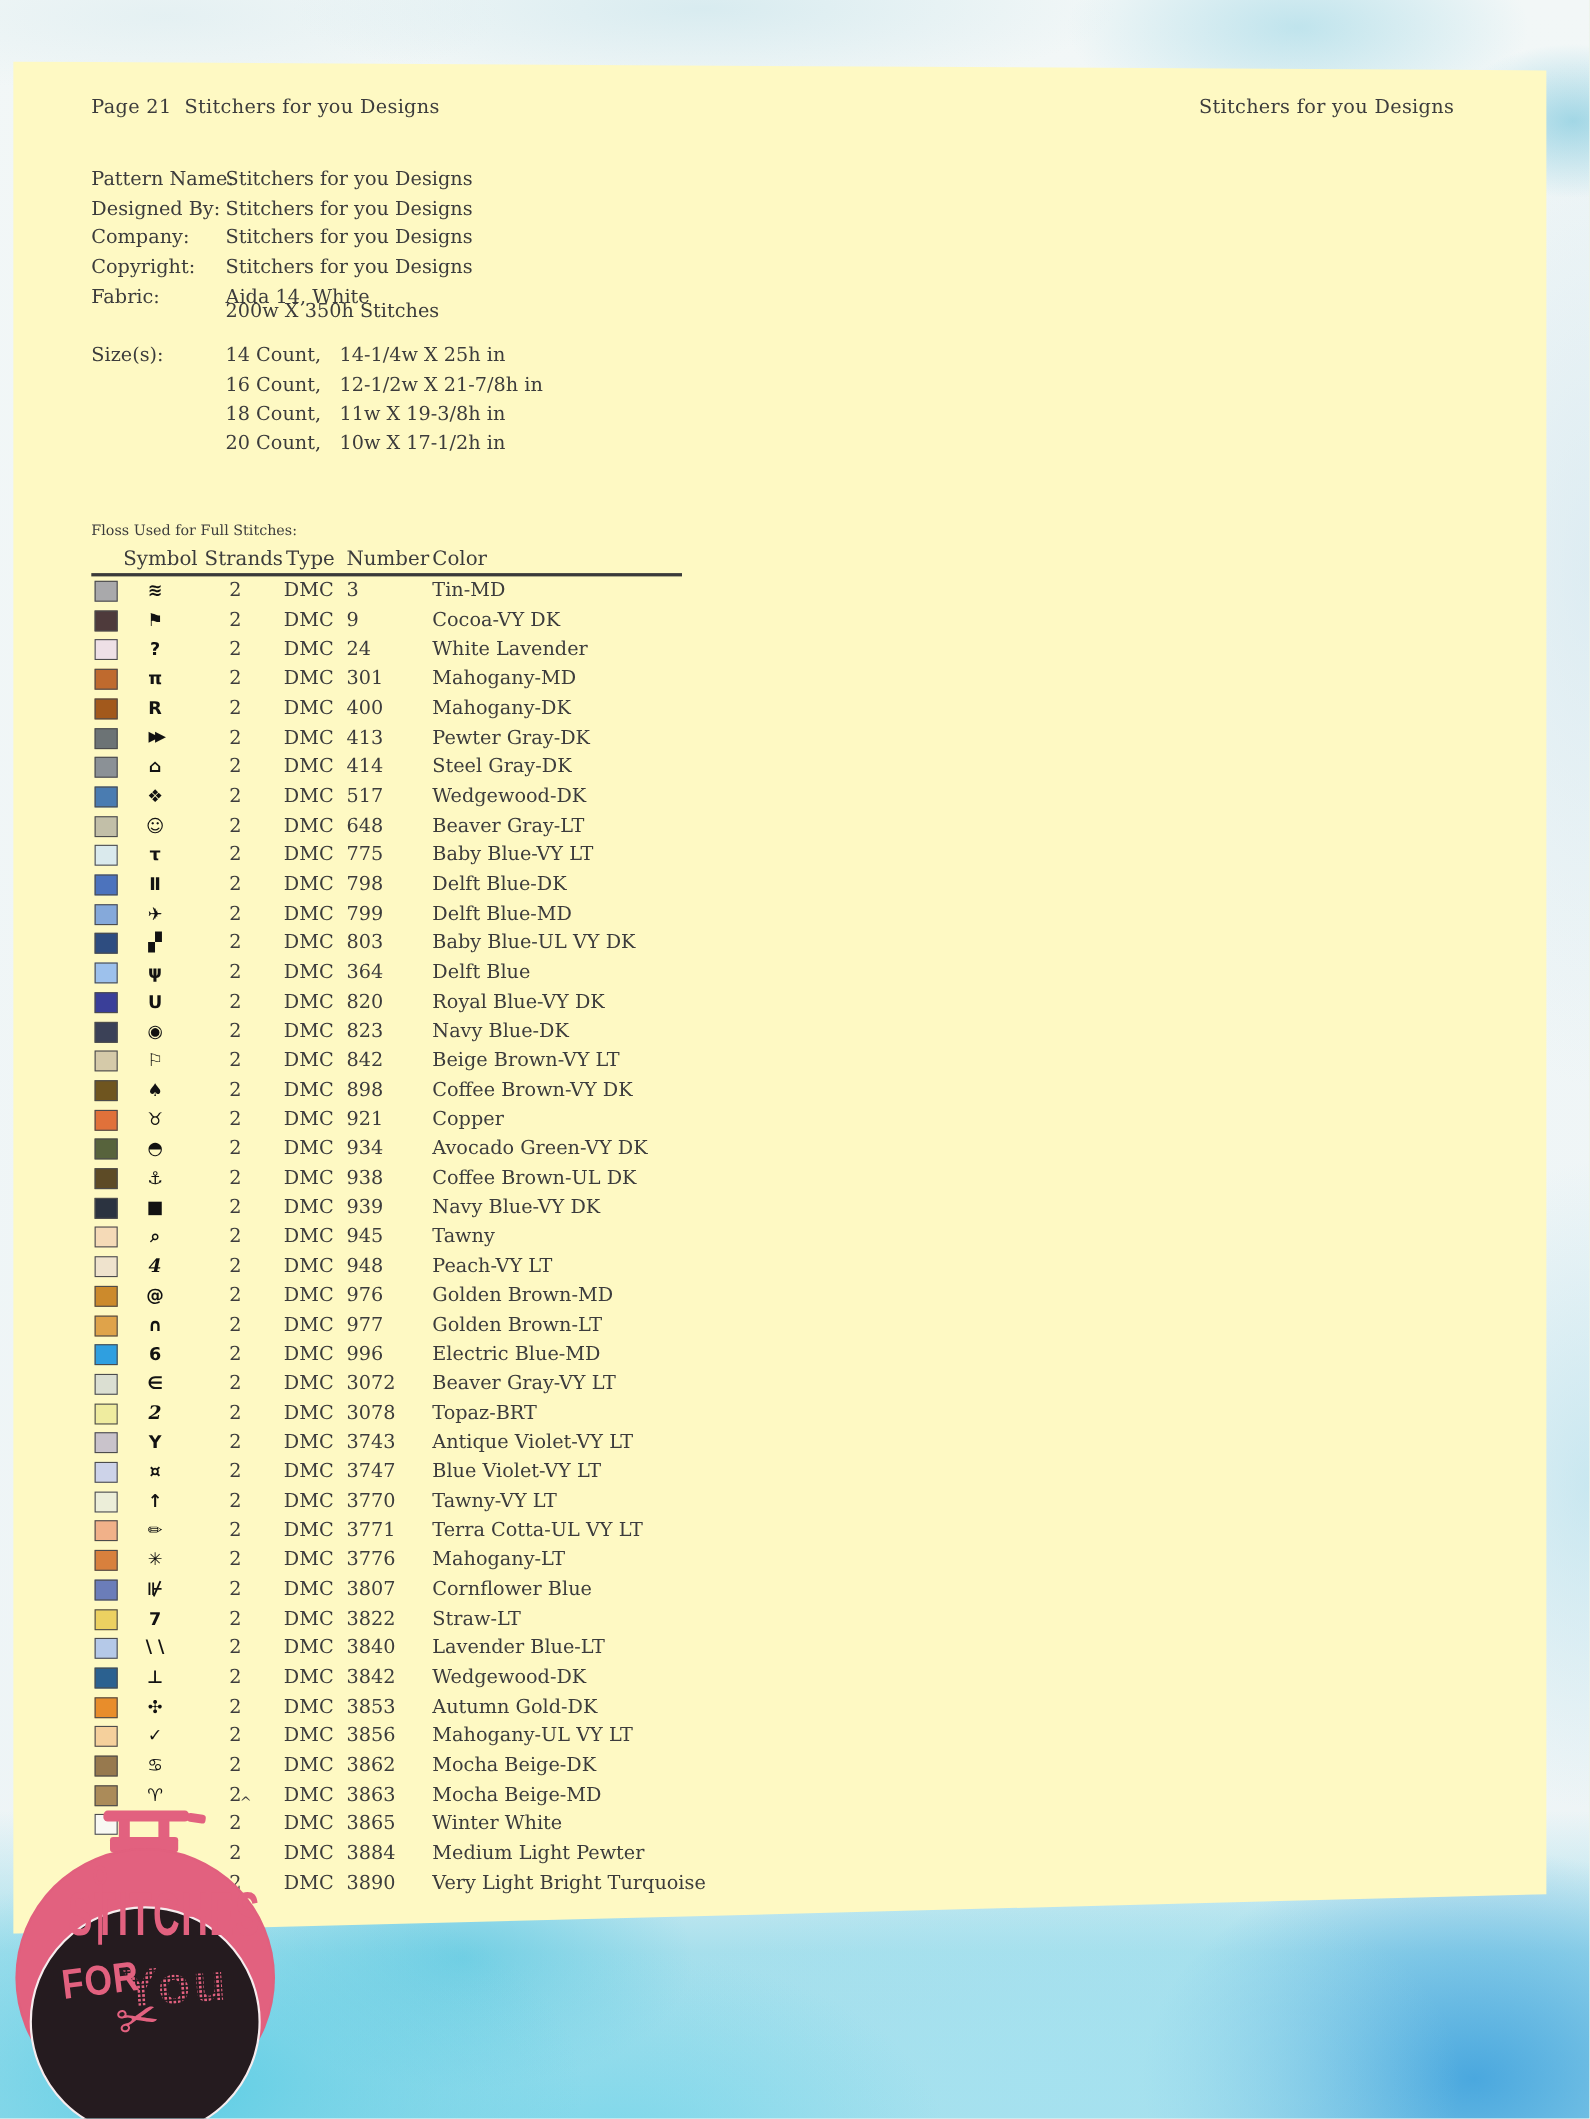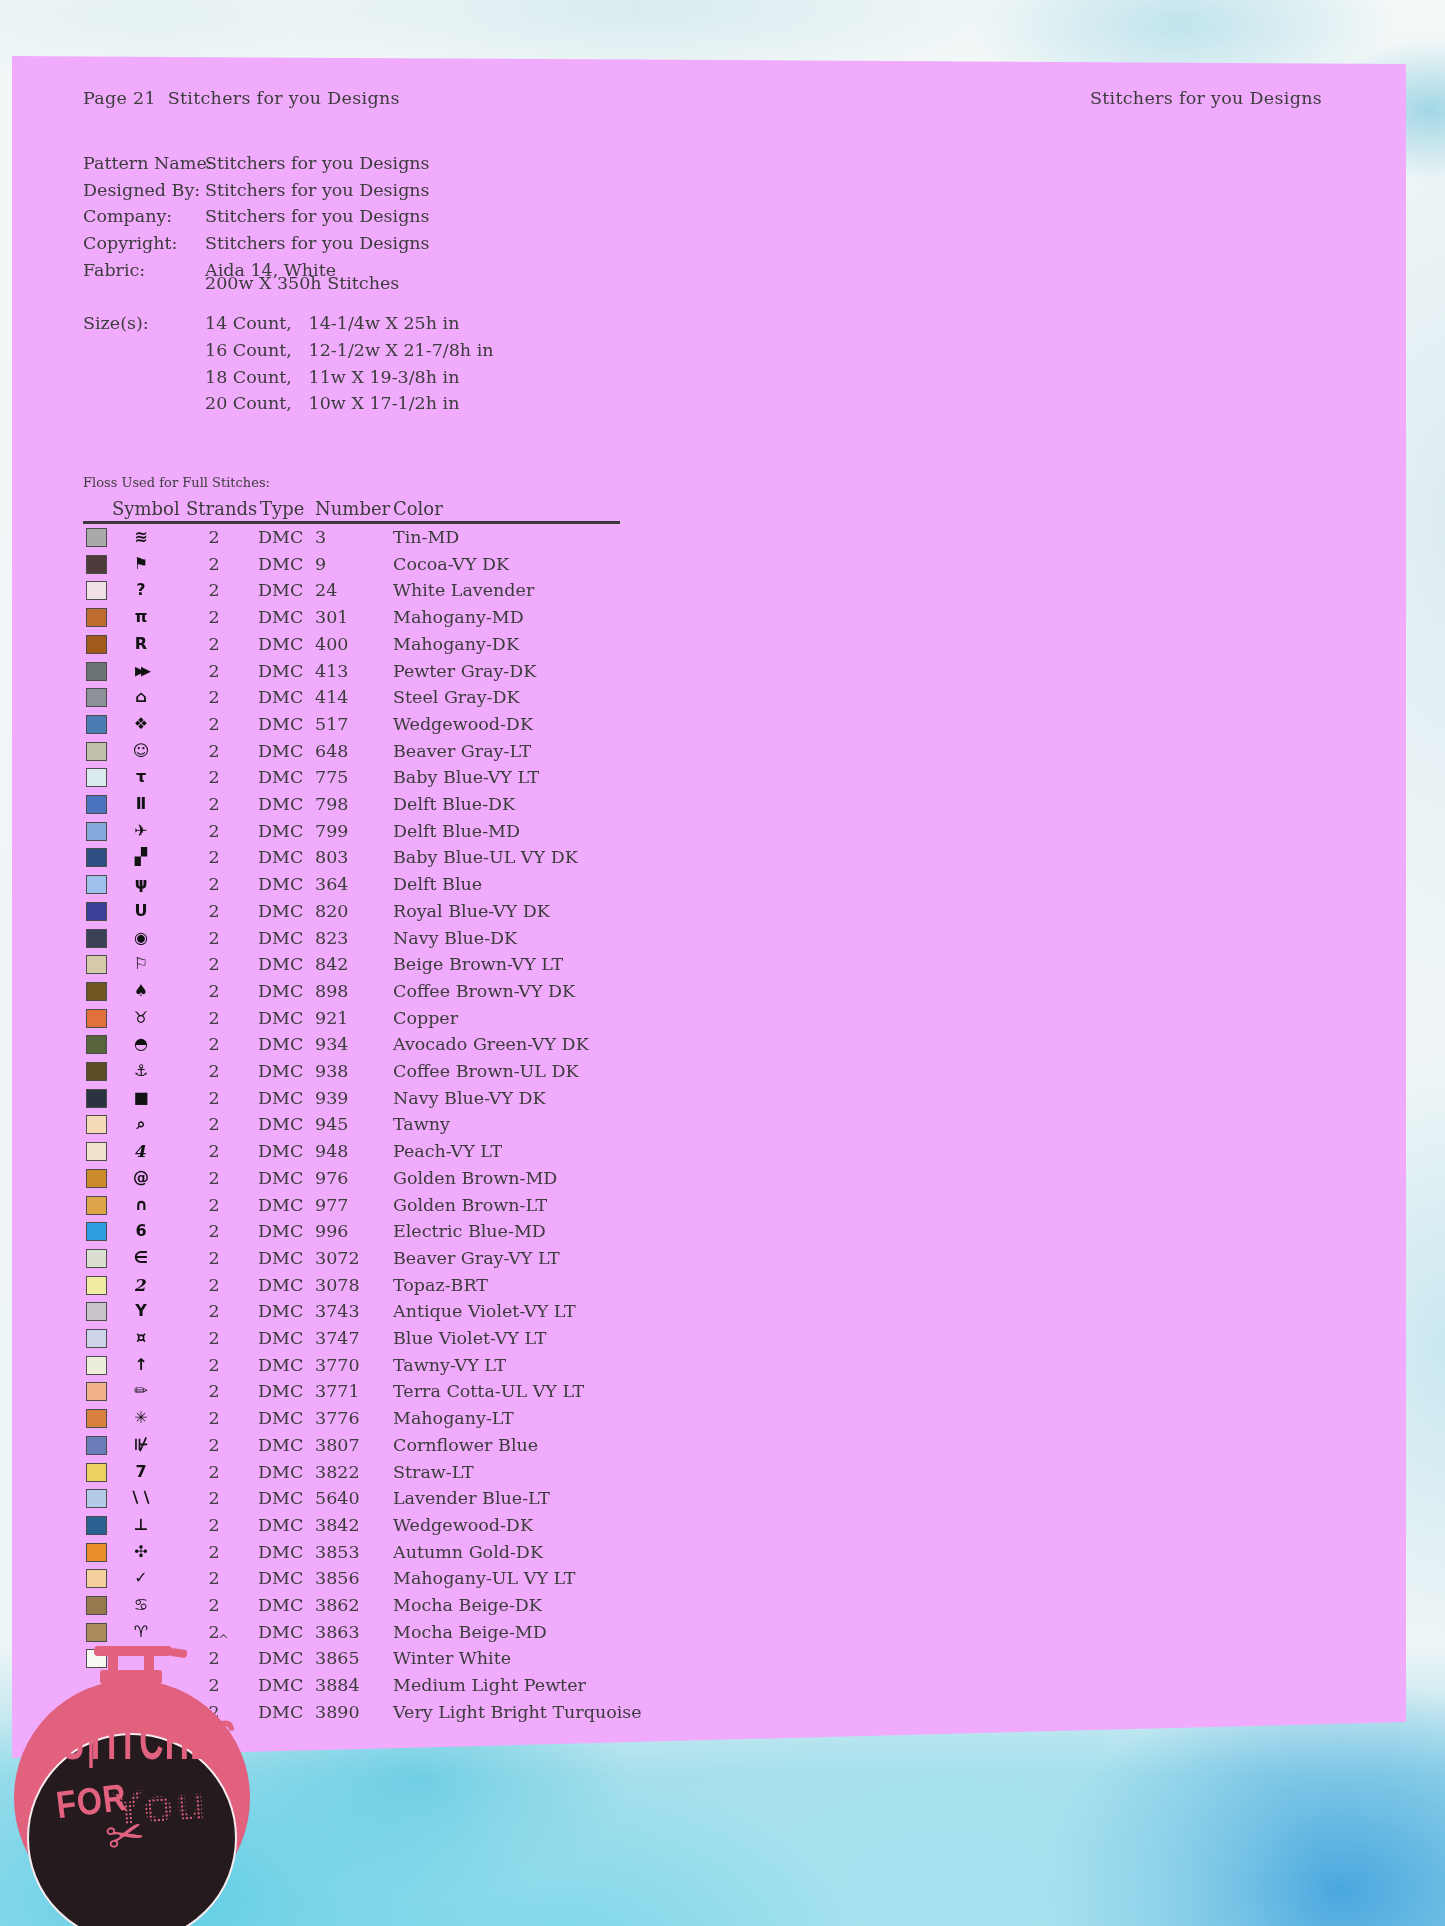--- a/index.html
+++ b/index.html
@@ -15,21 +15,21 @@
       radial-gradient(220px 650px at 1445px 520px, rgba(205,228,238,.55), transparent 72%),
       radial-gradient(230px 420px at 1445px 1350px,rgba(170,220,235,.55), transparent 70%),
       radial-gradient(500px 280px at 170px 1900px, rgba(88,204,228,.9),  transparent 72%),
       radial-gradient(430px 250px at 560px 1950px, rgba(118,214,234,.85), transparent 70%),
       radial-gradient(540px 300px at 950px 1890px, rgba(165,226,240,.8),  transparent 70%),
       radial-gradient(430px 300px at 1340px 1890px,rgba(58,158,220,.85),  transparent 70%),
       radial-gradient(300px 170px at 420px 1780px, rgba(80,196,222,.6),   transparent 70%),
       linear-gradient(to top, rgba(95,202,226,.5) 0px, rgba(95,202,226,.5) 150px, transparent 280px),
       linear-gradient(#f2f7f7,#edf4f6);}
   
-  .sheet{position:absolute;inset:0;background:#f0abfc;
+  .sheet{position:absolute;inset:0;background:#fef9c3;
     clip-path:polygon(12px 56px,1406px 64px,1406px 1722px,12px 1758px);}
   .hdr{position:absolute;top:88px;font-size:17.5px;letter-spacing:.3px;white-space:pre;}
   .hdr-l{left:83px;}
   .hdr-r{right:123px;}
   
   #meta{position:absolute;left:83px;top:150px;width:760px;font-size:17.5px;}
   .meta-line{position:absolute;left:0;height:26.7px;line-height:26.7px;white-space:pre;width:100%;}
   .meta-label{position:absolute;left:0;}
   .meta-value{position:absolute;left:122px;}
   
@@ -396,21 +396,21 @@
           <span class="fstr">2</span>
           <span class="ftype">DMC</span>
           <span class="fnum">3822</span>
           <span class="fname">Straw-LT</span>
         </div>
         <div class="frow" style="top: 961.2px;">
           <span class="fswatch" style="background: rgb(181, 201, 232);"></span>
           <span class="fsym">∖∖</span>
           <span class="fstr">2</span>
           <span class="ftype">DMC</span>
-          <span class="fnum">5640</span>
+          <span class="fnum">3840</span>
           <span class="fname">Lavender Blue-LT</span>
         </div>
         <div class="frow" style="top: 987.9px;">
           <span class="fswatch" style="background: rgb(43, 97, 144);"></span>
           <span class="fsym">⊥</span>
           <span class="fstr">2</span>
           <span class="ftype">DMC</span>
           <span class="fnum">3842</span>
           <span class="fname">Wedgewood-DK</span>
         </div>

